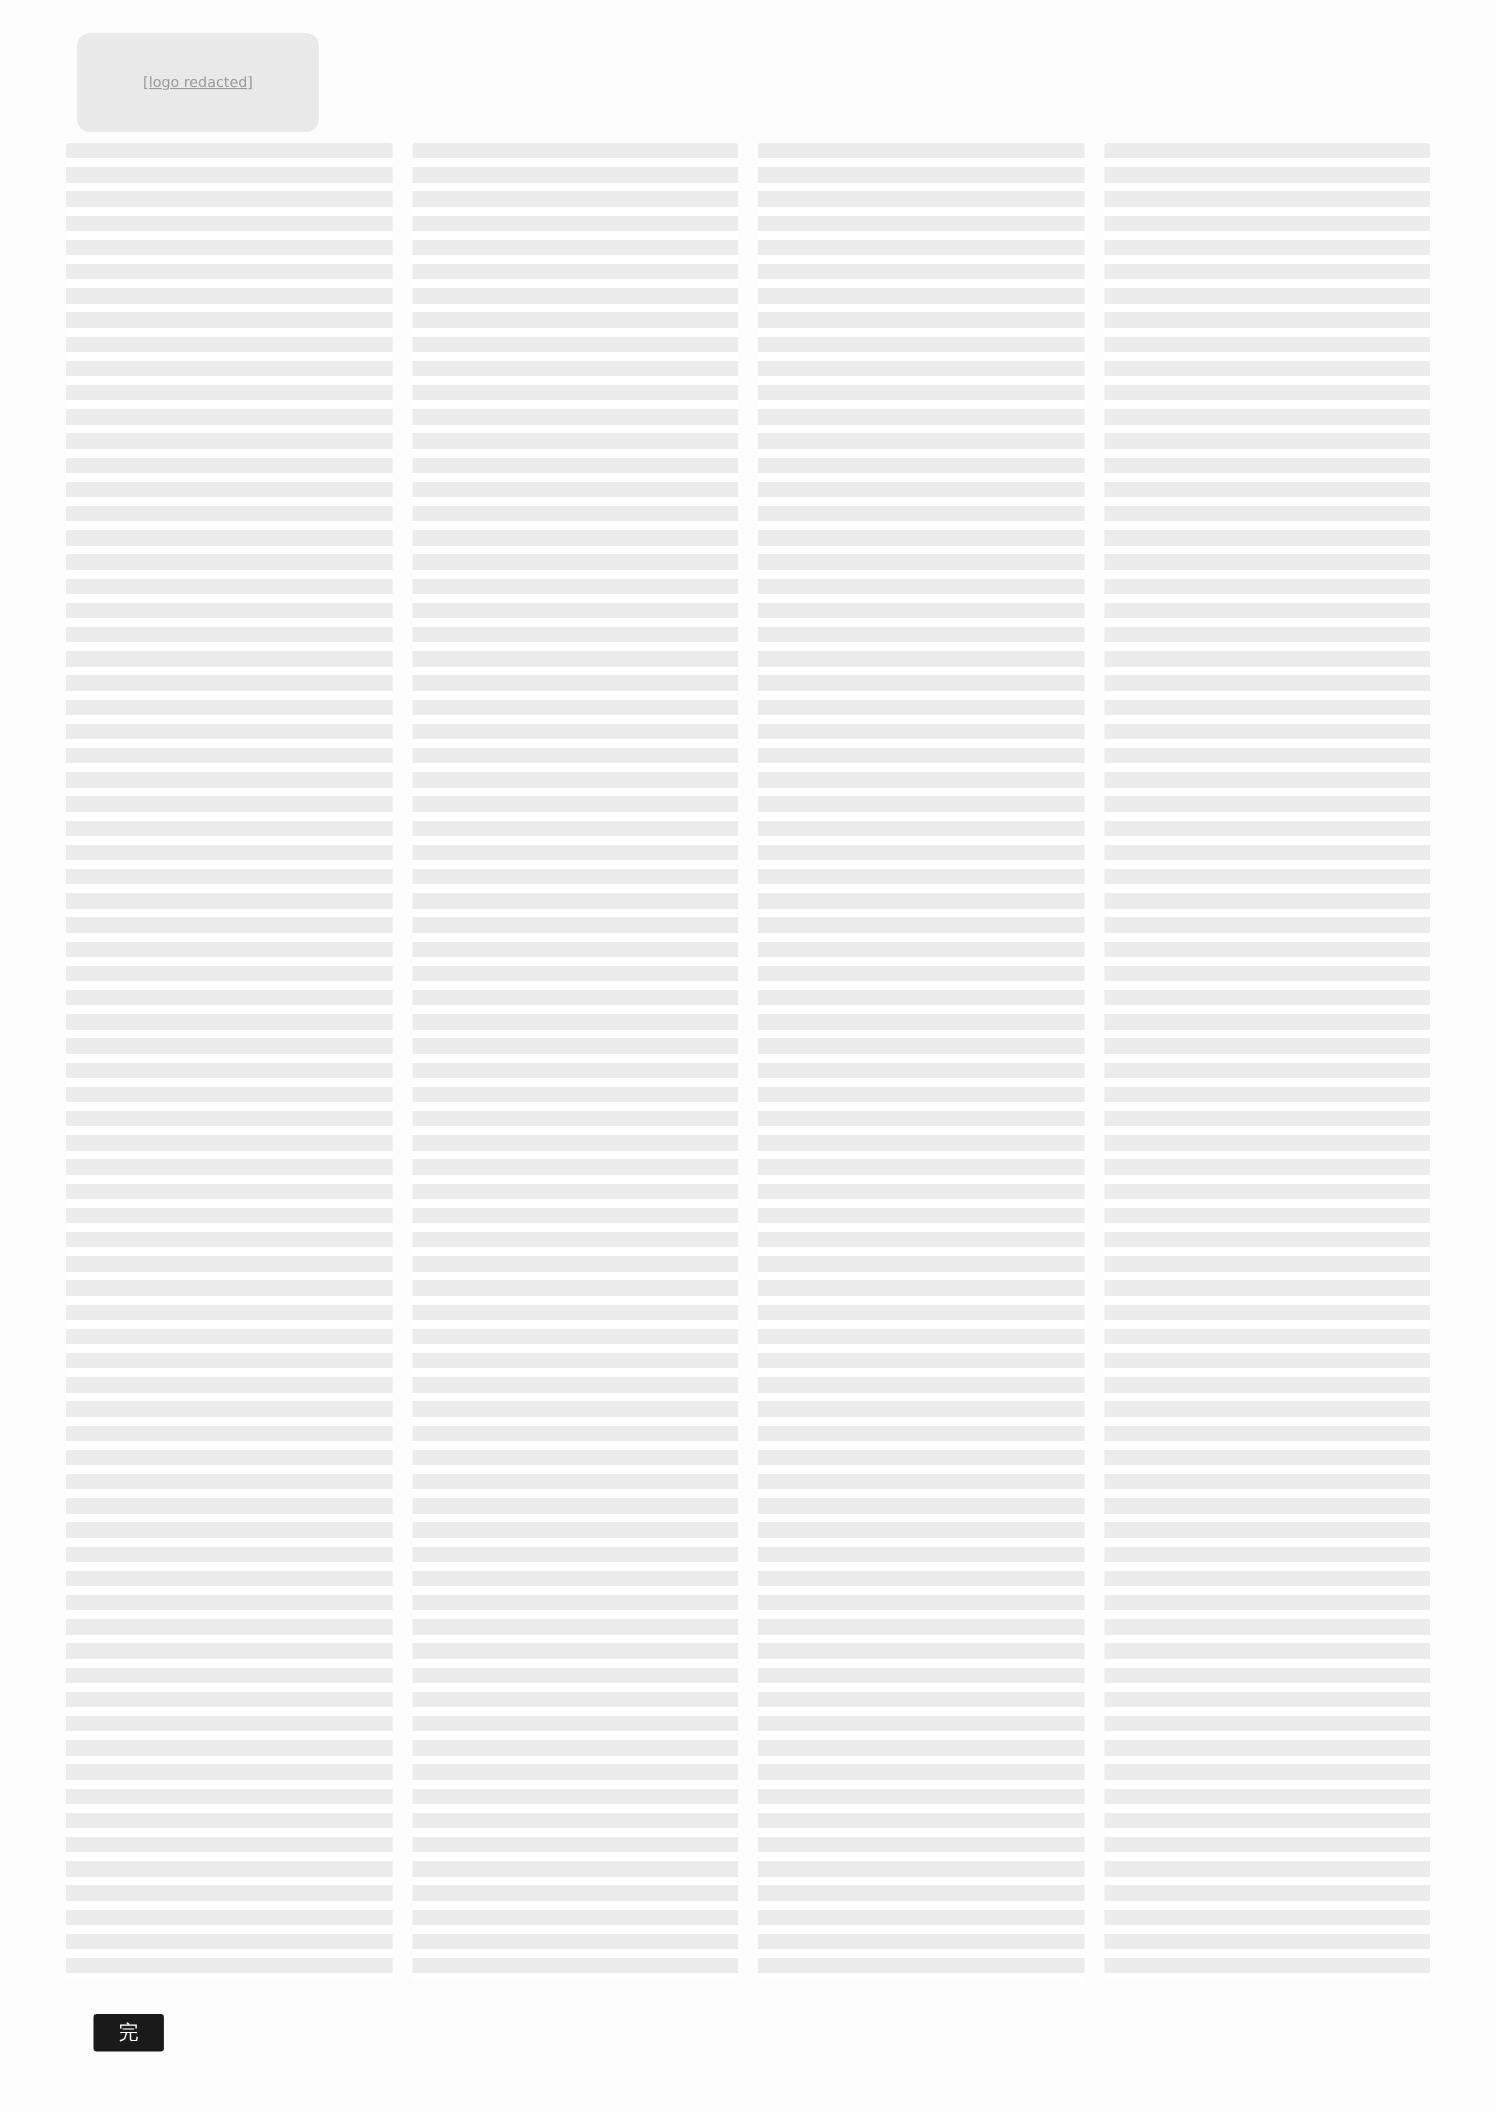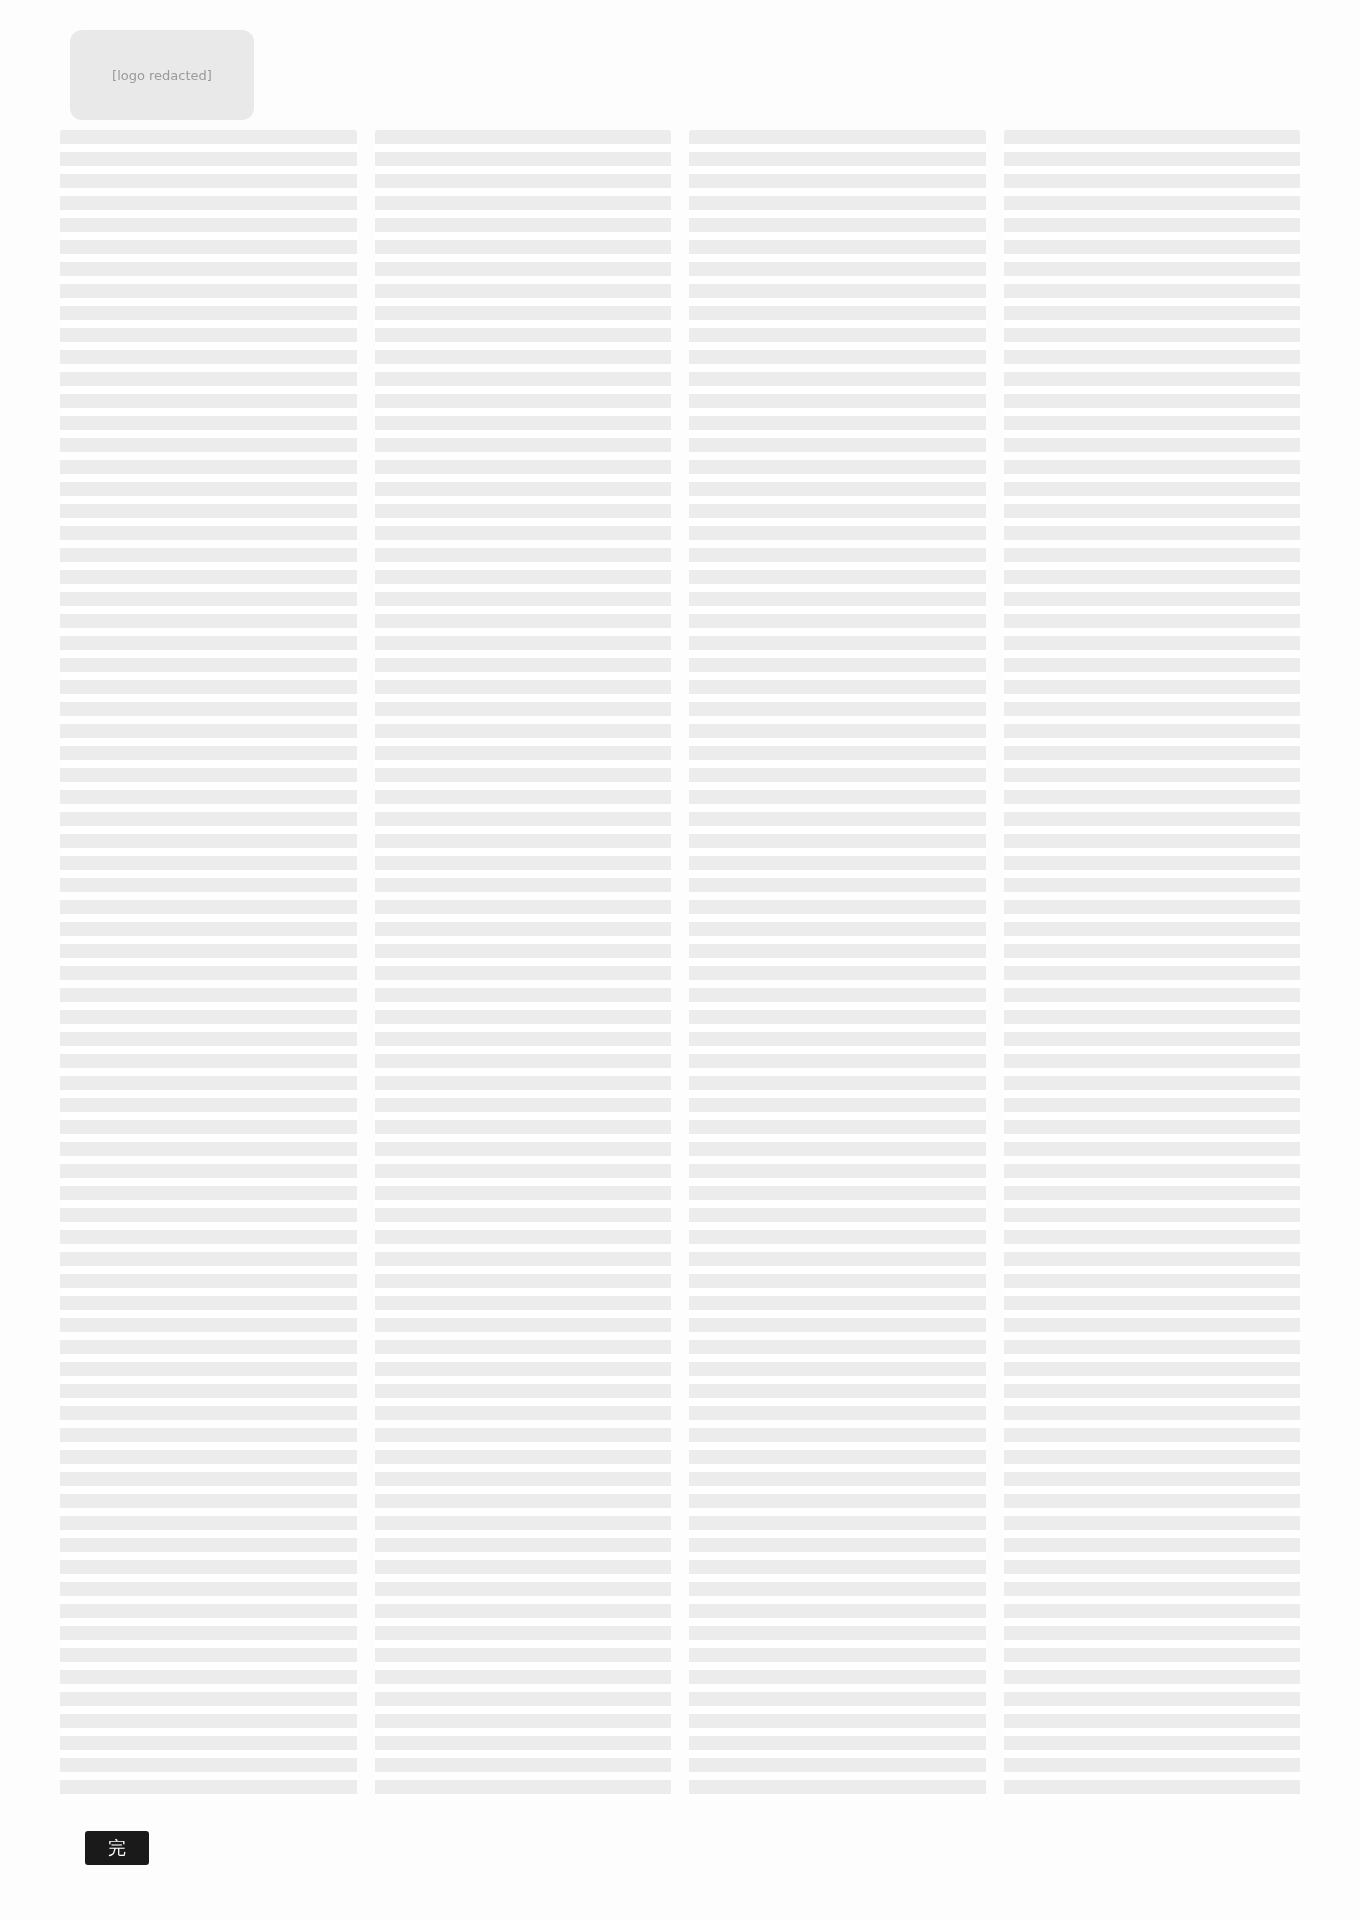--- a/index.html
+++ b/index.html
@@ -1,16 +1,16 @@
 <!DOCTYPE html>
 <html><head>
 <meta charset="utf-8">
 <style>
   body { margin:0; width:1360px; height:1920px; background:#fdfdfd; font-family:"DejaVu Sans",sans-serif; position:relative; overflow:hidden;}
-  .logo { position:absolute; top:30px; left:70px; width:184px; height:90px; border-radius:12px; background:#e9e9e9; display:flex; align-items:center; justify-content:center; color:#9a9a9a; font-size:13px;}
+  .logo { position:absolute; top:30px; left:70px; width:220px; height:90px; border-radius:12px; background:#e9e9e9; display:flex; align-items:center; justify-content:center; color:#9a9a9a; font-size:13px;text-decoration:underline;}
   .page { position:absolute; top:130px; left:60px; right:60px; bottom:120px; display:flex; flex-direction:row-reverse; gap:18px; }
   .block { flex:1; background:repeating-linear-gradient(180deg,#ececec 0 14px,#ffffff 14px 22px); border-radius:3px; }
   .endmark { position:absolute; left:85px; bottom:55px; width:64px; height:34px; background:#1a1a1a; color:#fff; display:flex; align-items:center; justify-content:center; font-size:18px; border-radius:3px;}
 </style>
 </head>
 <body>
 
 <div class="logo">[logo redacted]</div>
 
 <div class="page">

